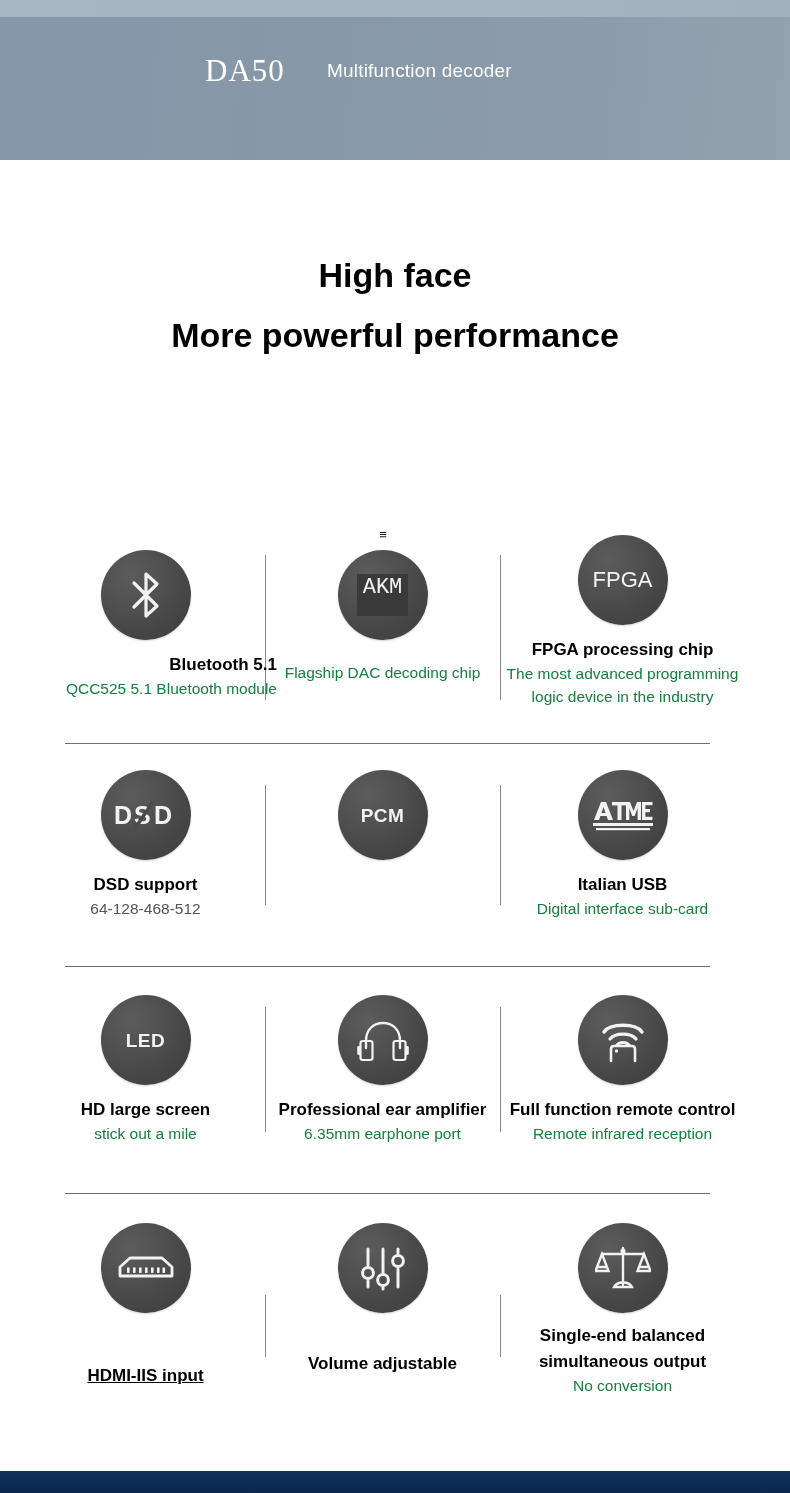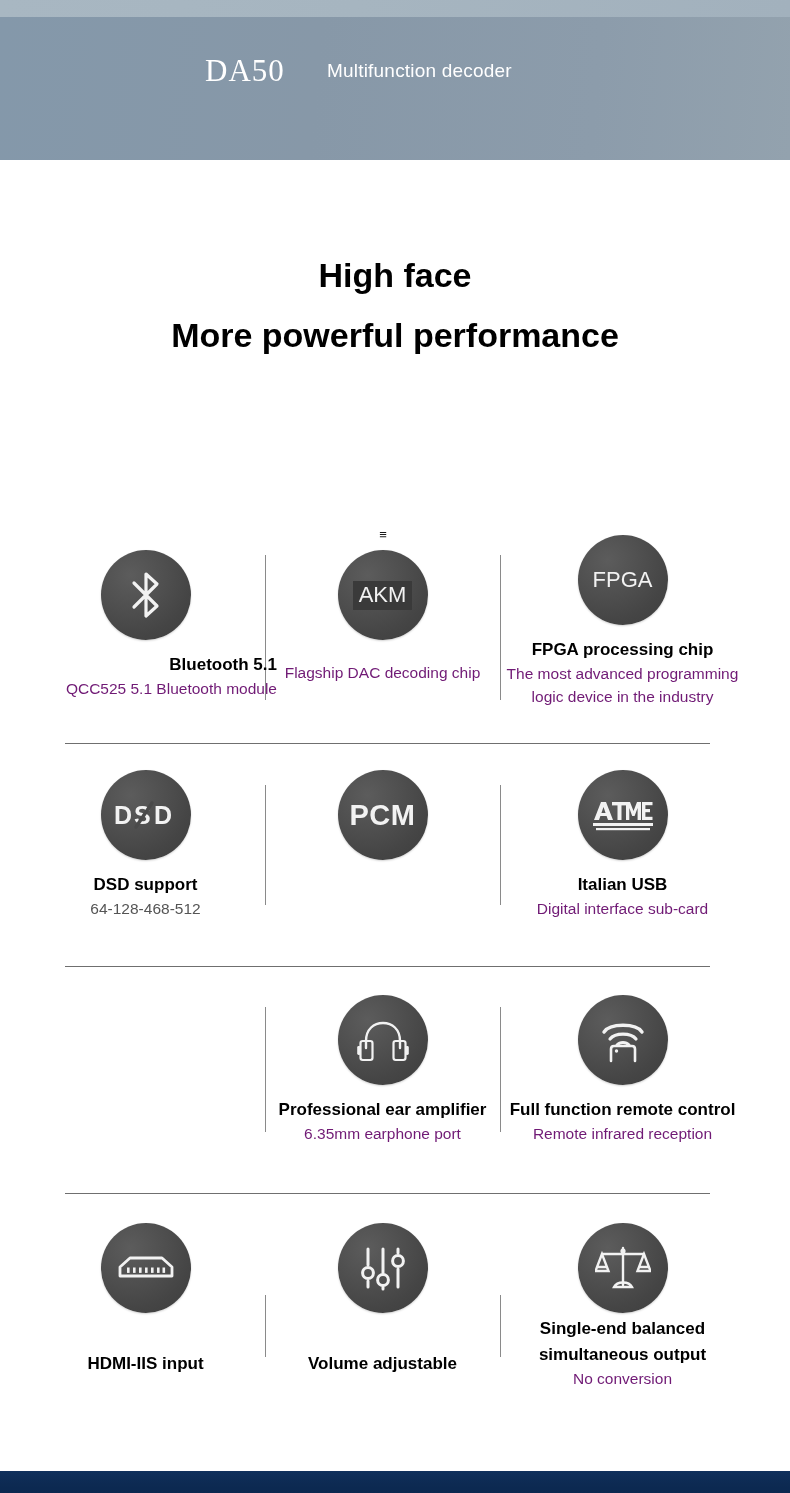--- a/index.html
+++ b/index.html
@@ -122,46 +122,47 @@
     background: radial-gradient(circle at 33% 28%, #5c5c5c 0%, #4e4e4e 42%, #454545 68%, #3d3d3d 100%);
     display: flex;
     align-items: center;
     justify-content: center;
     box-shadow: 0 1px 2px rgba(0,0,0,0.18);
   }
   .badge svg { display: block; }
 
   .badge-text {
     color: #f2f2f2;
-    font-size: 29px;
+    font-size: 19px;
     font-weight: bold;
     letter-spacing: 0.5px;
     line-height: 1;
   }
   .badge-text.thin {
     font-weight: normal;
     font-size: 22px;
     letter-spacing: 0px;
   }
   .badge-text.akm {
     background: #3a3a3a;
-    padding: 3px 6px 4px 6px;
+    padding: 3px 6px 17px 6px;
+    font-family: Liberation Mono, monospace;
   }
 
   .cap-title {
     font-size: 17px;
     font-weight: bold;
     color: #000000;
     line-height: 22px;
     margin-top: 14px;
     white-space: nowrap;
   }
   .cap-sub {
     font-size: 15.5px;
-    color: #701a75;
+    color: #15803d;
     line-height: 21px;
     margin-top: 2px;
     white-space: nowrap;
   }
   .cap-sub.gray { color: #555555; }
 
   
   .eq-mark {
     position: absolute;
     left: 50%;
@@ -281,20 +282,27 @@
       <div class="cap-sub">Digital interface sub-card</div>
     </div>
 
     <div class="row-divider" style="top:221px;"></div>
   </div>
 
   <div class="row" style="height:228px;">
     <div class="vdivider" style="left:265px; top:40px; height:125px;"></div>
     <div class="vdivider" style="left:500px; top:40px; height:125px;"></div>
 
+    <div class="cell c0" style="top:28px;">
+      <div class="badge">
+        <span class="badge-text">LED</span>
+      </div>
+      <div class="cap-title">HD large screen</div>
+      <div class="cap-sub">stick out a mile</div>
+    </div>
 
     <div class="cell c1" style="top:28px;">
       <div class="badge">
         <svg width="54" height="46" viewBox="0 0 54 46" fill="none" aria-hidden="true">
           <path d="M10 31 L10 24 C10 12 18 6 27 6 C36 6 44 12 44 24 L44 31" stroke="#f2f2f2" stroke-width="2.4" stroke-linecap="round" fill="none"></path>
           <rect x="4.5" y="24" width="12" height="19" rx="2.2" stroke="#f2f2f2" stroke-width="2.2" fill="none"></rect>
           <rect x="37.5" y="24" width="12" height="19" rx="2.2" stroke="#f2f2f2" stroke-width="2.2" fill="none"></rect>
           <rect x="1.2" y="29" width="3.4" height="9" rx="1.4" fill="#f2f2f2"></rect>
           <rect x="49.4" y="29" width="3.4" height="9" rx="1.4" fill="#f2f2f2"></rect>
         </svg>
@@ -332,21 +340,21 @@
             <rect x="10" y="16.5" width="2.6" height="5.4"></rect>
             <rect x="16" y="16.5" width="2.6" height="5.4"></rect>
             <rect x="22" y="16.5" width="2.6" height="5.4"></rect>
             <rect x="28" y="16.5" width="2.6" height="5.4"></rect>
             <rect x="34" y="16.5" width="2.6" height="5.4"></rect>
             <rect x="40" y="16.5" width="2.6" height="5.4"></rect>
             <rect x="45.5" y="16.5" width="2.6" height="5.4"></rect>
           </g>
         </svg>
       </div>
-      <div class="cap-title" style="margin-top:40px;">HDMI-IIS input</div>
+      <div class="cap-title" style="margin-top:52px;text-decoration:underline;">HDMI-IIS input</div>
     </div>
 
     <div class="cell c1" style="top:28px;">
       <div class="badge">
         <svg width="46" height="50" viewBox="0 0 46 50" fill="none" aria-hidden="true">
           <g stroke="#f2f2f2" stroke-width="3" stroke-linecap="round">
             <line x1="8" y1="6" x2="8" y2="22"></line>
             <line x1="8" y1="38" x2="8" y2="44"></line>
             <line x1="23" y1="6" x2="23" y2="30"></line>
             <line x1="23" y1="44" x2="23" y2="46"></line>
@@ -369,21 +377,21 @@
             <line x1="7" y1="11" x2="49" y2="11"></line>
             <path d="M7 11 L0.5 28 L13.5 28 Z"></path>
             <path d="M49 11 L42.5 28 L55.5 28 Z"></path>
             <line x1="2.5" y1="24" x2="11.5" y2="24"></line>
             <line x1="44.5" y1="24" x2="53.5" y2="24"></line>
             <path d="M19 44 C22 38 34 38 37 44 Z"></path>
           </g>
           <circle cx="28" cy="8" r="2.6" fill="#f2f2f2"></circle>
         </svg>
       </div>
-      <div class="cap-title" style="margin-top:5px;text-align:center;">Single-end balanced</div>
+      <div class="cap-title" style="margin-top:12px;text-align:center;">Single-end balanced</div>
       <div class="cap-title" style="margin-top:4px;">simultaneous output</div>
       <div class="cap-sub">No conversion</div>
     </div>
   </div>
 
 </div>
 
 <div class="bottom-bar"></div>
 
 </body></html>

